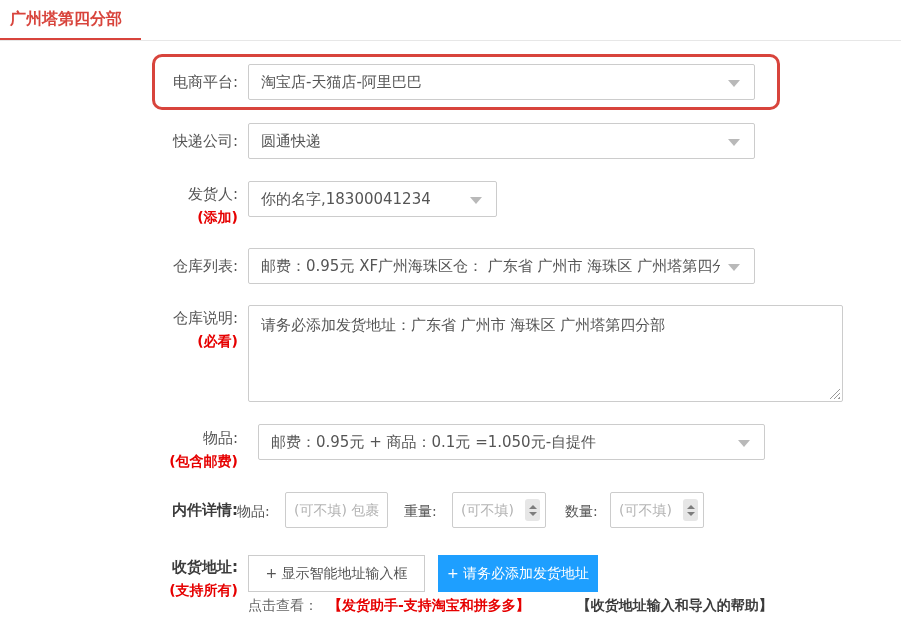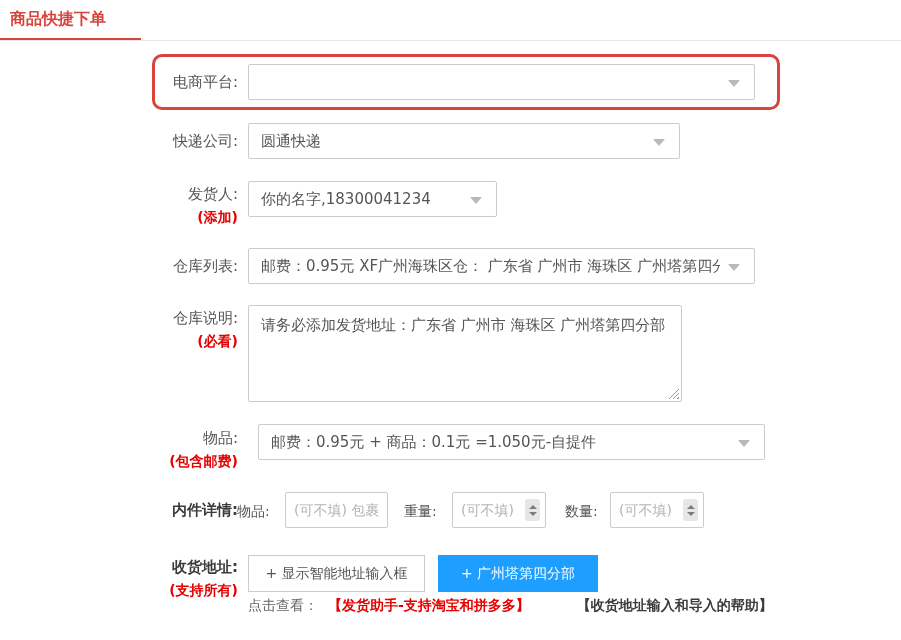--- a/index.html
+++ b/index.html
@@ -137,37 +137,38 @@
     display: flex; gap: 10px; align-items: center;
     font-size: 14px;
   }
   .help-prefix { color: #666; }
   .help-link-red { color: var(--bright-red); font-weight: 700; cursor: pointer; }
   .help-link-dark { color: #3c3c3c; font-weight: 700; cursor: pointer; margin-left: 37px; }
 </style>
 </head>
 <body style="--accent-red: #d8443c; --bright-red: #e60000; --primary-blue: #1E9FFF;">
 
-<div class="abs tab-title">商品快捷下单</div>
+<div class="abs tab-title">广州塔第四分部</div>
 <div class="abs tab-underline"></div>
 <div class="abs header-line"></div>
 
 <div class="abs highlight-box"></div>
 
 <div class="abs label-block" style="top:74px">
   <div class="label-main">电商平台:</div>
 </div>
 <div class="abs select-box" style="left:248px; top:64px; width:507px;">
+  <span class="select-text">淘宝店-天猫店-阿里巴巴</span>
   <span class="dd-arrow"></span>
 </div>
 
 <div class="abs label-block" style="top:133px">
   <div class="label-main">快递公司:</div>
 </div>
-<div class="abs select-box" style="left:248px; top:123px; width:432px;">
+<div class="abs select-box" style="left:248px; top:123px; width:507px;">
   <span class="select-text">圆通快递</span>
   <span class="dd-arrow"></span>
 </div>
 
 <div class="abs label-block" style="top:186px">
   <div class="label-main">发货人:</div>
   <div class="label-sub">(添加)</div>
 </div>
 <div class="abs select-box" style="left:248px; top:181px; width:249px;">
   <span class="select-text">你的名字,18300041234</span>
@@ -179,21 +180,21 @@
 </div>
 <div class="abs select-box" style="left:248px; top:248px; width:507px;">
   <span class="select-text">邮费：0.95元 XF广州海珠区仓： 广东省 广州市 海珠区 广州塔第四分部</span>
   <span class="dd-arrow"></span>
 </div>
 
 <div class="abs label-block" style="top:310px">
   <div class="label-main">仓库说明:</div>
   <div class="label-sub">(必看)</div>
 </div>
-<div class="abs" style="left:248px; top:305px; width:434px; height:97px;">
+<div class="abs" style="left:248px; top:305px; width:595px; height:97px;">
   <textarea class="textarea" style="">请务必添加发货地址：广东省 广州市 海珠区 广州塔第四分部</textarea>
   <span class="resize-handle"></span>
 </div>
 
 <div class="abs label-block" style="top:430px">
   <div class="label-main">物品:</div>
   <div class="label-sub">(包含邮费)</div>
 </div>
 <div class="abs select-box" style="left:258px; top:424px; width:507px;">
   <span class="select-text">邮费：0.95元 + 商品：0.1元 =1.050元-自提件</span>
@@ -222,19 +223,19 @@
     <span class="step-up"></span>
     <span class="step-down"></span>
   </span>
 </div>
 
 <div class="abs label-block" style="top:559px">
   <div class="label-main bold">收货地址:</div>
   <div class="label-sub">(支持所有)</div>
 </div>
 <div class="abs btn btn-white" style="left:248px; top:555px; width:177px;">+ 显示智能地址输入框</div>
-<div class="abs btn btn-blue" style="left:438px; top:555px; width:160px;">+ 广州塔第四分部</div>
+<div class="abs btn btn-blue" style="left:438px; top:555px; width:160px;">+ 请务必添加发货地址</div>
 
 <div class="abs help-line">
   <span class="help-prefix">点击查看：</span>
   <span class="help-link-red">【发货助手-支持淘宝和拼多多】</span>
   <span class="help-link-dark">【收货地址输入和导入的帮助】</span>
 </div>
 
 </body></html>

